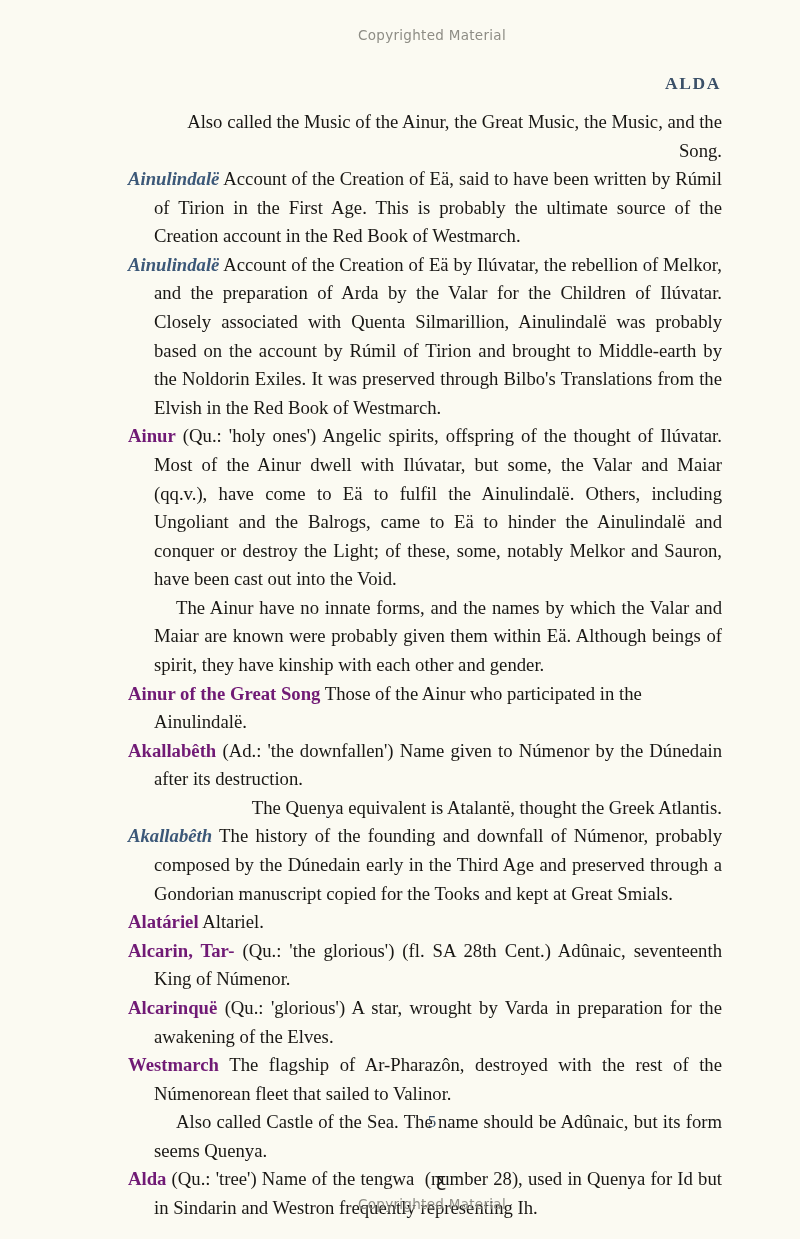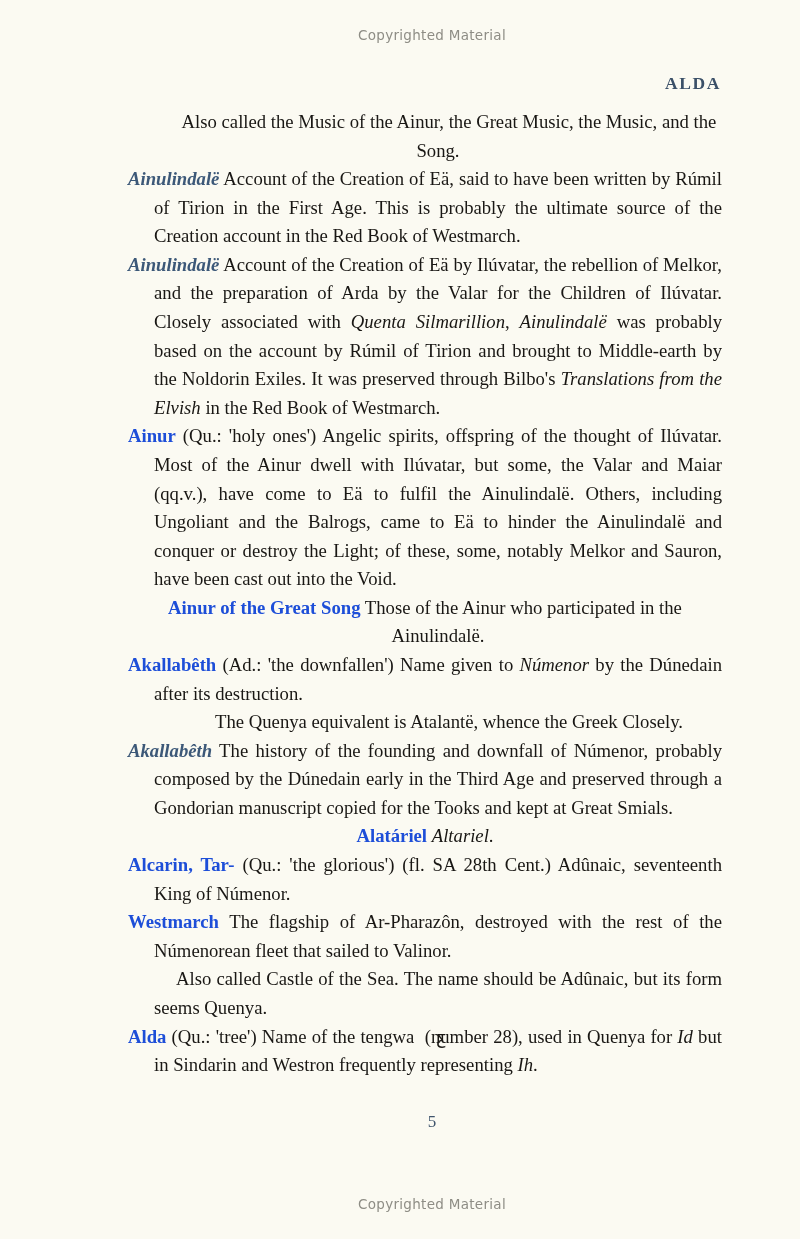--- a/index.html
+++ b/index.html
@@ -61,46 +61,45 @@
     font-size: 18.7px;
     line-height: 1.528;
     text-align: justify;
     text-justify: inter-word;
     padding-left: 26px;
     text-indent: -26px;
     margin: 0;
     hyphens: manual;
   }
   .entry.last-ragged {
-    text-align: center;
+    text-align: left;
   }
   
   .subpara {
     font-size: 18.7px;
     line-height: 1.528;
     text-align: justify;
     margin: 0;
     padding-left: 26px;
     text-indent: 22px;
   }
   .subpara.ragged {
-    text-align: center;
+    text-align: right;
   }
 
   .hw {
-    color: #1d4ed8;
+    color: #701a75;
     font-weight: bold;
   }
   .hw-italic {
     color: #3c5878;
     font-weight: bold;
     font-style: italic;
   }
   .it {
-    font-style: italic;
   }
   .tengwa {
     font-family: "DejaVu Sans", "Liberation Sans", sans-serif;
     font-size: 17px;
     display: inline-block;
     transform: scaleX(-1);
     vertical-align: -1px;
   }
 
   
@@ -125,32 +124,34 @@
 
   <div class="column">
 
     <p class="subpara ragged">Also called the Music of the Ainur, the Great Music, the Music, and the Song.</p>
 
     <p class="entry"><span class="hw-italic">Ainulindalë</span><span> Account of the Creation of Eä, said to have been written by Rúmil of Tirion in the First Age. This is probably the ultimate source of the Creation account in the Red Book of Westmarch.</span></p>
 
     <p class="entry"><span class="hw-italic">Ainulindalë</span><span> Account of the Creation of Eä by Ilúvatar, the rebellion of Melkor, and the preparation of Arda by the Valar for the Children of Ilúvatar. Closely associated with </span><span class="it">Quenta Silmarillion</span><span>, </span><span class="it">Ainulindalë</span><span> was probably based on the account by Rúmil of Tirion and brought to Middle-earth by the Noldorin Exiles. It was preserved through Bilbo's </span><span class="it">Translations from the Elvish</span><span> in the Red Book of Westmarch.</span></p>
 
     <p class="entry"><span class="hw">Ainur</span><span> (Qu.: 'holy ones') Angelic spirits, offspring of the thought of Ilúvatar. Most of the Ainur dwell with Ilúvatar, but some, the Valar and Maiar (qq.v.), have come to Eä to fulfil the Ainulindalë. Others, including Ungoliant and the Balrogs, came to Eä to hinder the Ainulindalë and conquer or destroy the Light; of these, some, notably Melkor and Sauron, have been cast out into the Void.</span></p>
+    <p class="subpara">The Ainur have no innate forms, and the names by which the Valar and Maiar are known were probably given them within Eä. Although beings of spirit, they have kinship with each other and gender.</p>
 
     <p class="entry last-ragged"><span class="hw">Ainur of the Great Song</span><span> Those of the Ainur who participated in the Ainulindalë.</span></p>
 
     <p class="entry"><span class="hw">Akallabêth</span><span> (Ad.: 'the downfallen') Name given to </span><span class="it">Númenor</span><span> by the Dúnedain after its destruction.</span></p>
-    <p class="subpara ragged">The Quenya equivalent is Atalantë, whence the Greek Closely.</p>
+    <p class="subpara ragged">The Quenya equivalent is Atalantë, thought the Greek Atlantis.</p>
 
     <p class="entry"><span class="hw-italic">Akallabêth</span><span> The history of the founding and downfall of Númenor, probably composed by the Dúnedain early in the Third Age and preserved through a Gondorian manuscript copied for the Tooks and kept at Great Smials.</span></p>
 
     <p class="entry last-ragged"><span class="hw">Alatáriel</span> <span class="it">Altariel</span><span>.</span></p>
 
     <p class="entry"><span class="hw">Alcarin, Tar-</span><span> (Qu.: 'the glorious') (fl. SA 28th Cent.) Adûnaic, seventeenth King of Númenor.</span></p>
 
+    <p class="entry"><span class="hw">Alcarinquë</span><span> (Qu.: 'glorious') A star, wrought by Varda in preparation for the awakening of the Elves.</span></p>
 
     <p class="entry"><span class="hw">Westmarch</span><span> The flagship of Ar-Pharazôn, destroyed with the rest of the Númenorean fleet that sailed to Valinor.</span></p>
     <p class="subpara">Also called Castle of the Sea. The name should be Adûnaic, but its form seems Quenya.</p>
 
     <p class="entry"><span class="hw">Alda</span><span> (Qu.: 'tree') Name of the tengwa </span><span class="tengwa">ʒ</span><span> (number 28), used in Quenya for </span><span class="it">Id</span><span> but in Sindarin and Westron frequently representing </span><span class="it">Ih</span><span>.</span></p>
 
   </div>
 
   <div class="folio">5</div>
 

